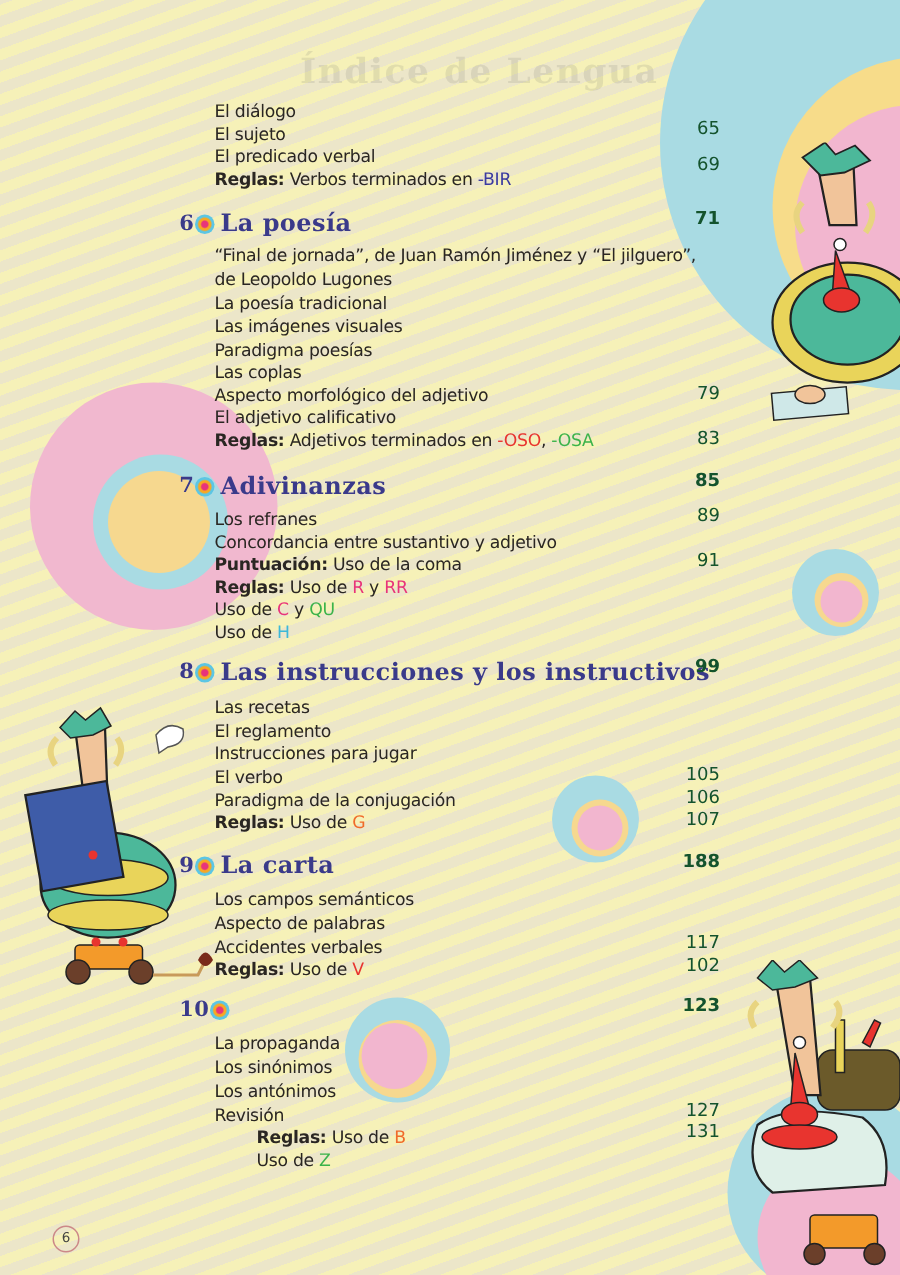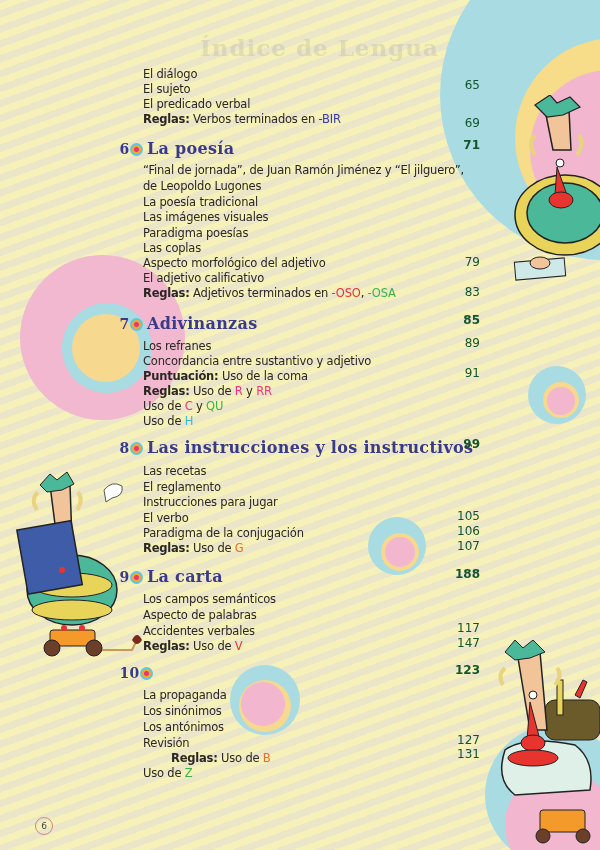--- a/index.html
+++ b/index.html
@@ -128,21 +128,21 @@
   <circle cx="98" cy="196" r="7" fill="#6b3f2a" stroke="#222"></circle>
 </svg>
 
 <div class="toc">
 
   <div class="item" style="top:67px;"><span>El diálogo</span></div>
   <div class="item" style="top:82px;"><span>El sujeto</span></div>
   <div class="pg" style="top:78px;">65</div>
   <div class="item" style="top:97px;"><span>El predicado verbal</span></div>
   <div class="item" style="top:112px;"><b>Reglas:</b><span> Verbos terminados en </span><span class="hl" style="color:#3a3aa0">-BIR</span></div>
-  <div class="pg" style="top:116px;">69</div>
+  <div class="pg" style="top:102px;">69</div>
 
   <div class="sec-head" style="top:139px;">
     <span class="num-badge">
         <span class="n">6</span>
         <span class="dot"></span>
       </span>
     <span>La poesía</span>
   </div>
   <div class="pg bold" style="top:138px;">71</div>
   <div class="item" style="top:163px;"><span>“Final de jornada”, de Juan Ramón Jiménez y “El jilguero”,</span></div>
@@ -198,32 +198,32 @@
         <span class="dot"></span>
       </span>
     <span>La carta</span>
   </div>
   <div class="pg bold" style="top:567px;">188</div>
   <div class="item" style="top:592px;"><span>Los  campos semánticos</span></div>
   <div class="item" style="top:608px;"><span>Aspecto de palabras</span></div>
   <div class="item" style="top:624px;"><span>Accidentes verbales</span></div>
   <div class="pg" style="top:621px;">117</div>
   <div class="item" style="top:639px;"><b>Reglas:</b><span> Uso de </span><span style="color:#e8342f">V</span></div>
-  <div class="pg" style="top:636px;">147</div>
+  <div class="pg" style="top:636px;">102</div>
 
   <div class="sec-head" style="top:664px;">
     <span class="num-badge" style="min-width:34px;">
         <span class="n">10</span>
         <span class="dot"></span>
       </span>
   </div>
   <div class="pg bold" style="top:663px;">123</div>
   <div class="item" style="top:688px;"><span>La propaganda</span></div>
   <div class="item" style="top:704px;"><span>Los sinónimos</span></div>
   <div class="item" style="top:720px;"><span>Los antónimos</span></div>
   <div class="item" style="top:736px;"><span>Revisión</span></div>
   <div class="pg" style="top:733px;">127</div>
   <div class="item" style="top:751px;margin-left:28px;"><b>Reglas:</b><span> Uso de </span><span style="color:#f06a2a">B</span></div>
   <div class="pg" style="top:747px;">131</div>
-  <div class="item" style="top:766px;"><span>Uso de  </span><span style="color:#3bb34a">Z</span></div>
+  <div class="item" style="top:766px;margin-left:28px;"><span>Uso de  </span><span style="color:#3bb34a">Z</span></div>
 </div>
 
 <div class="page-num">6</div>
 
 </body></html>

